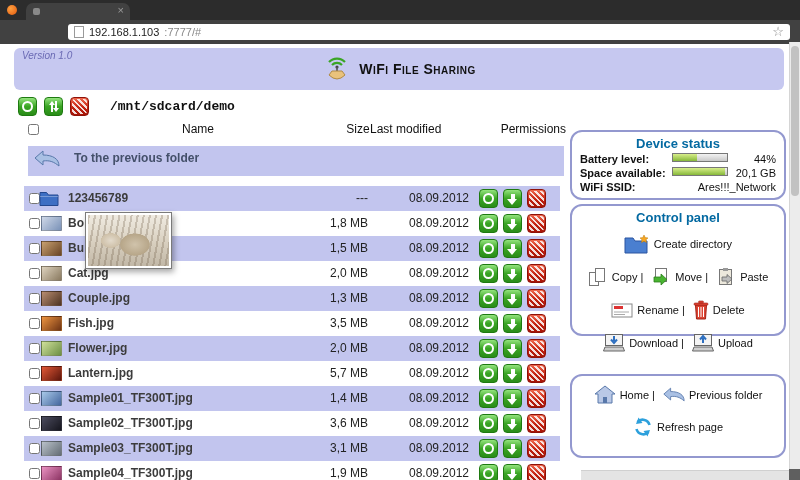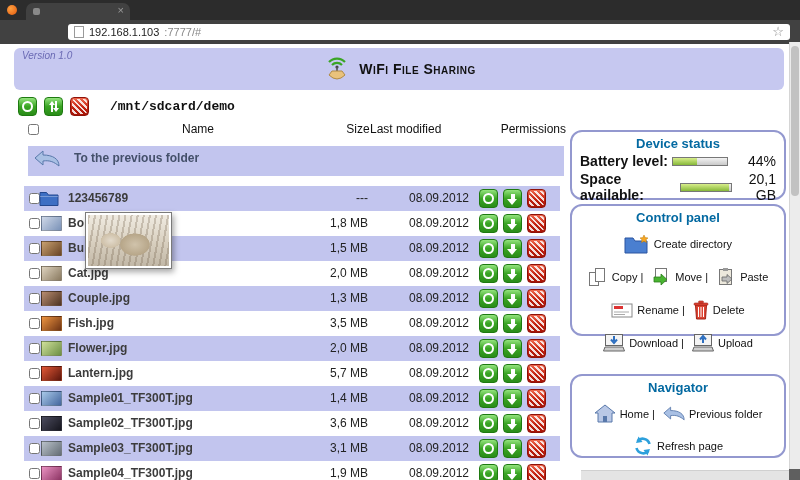--- a/index.html
+++ b/index.html
@@ -88,21 +88,21 @@
       radial-gradient(ellipse 16px 12px at 28% 50%, #e3dacb 0%, #cec0a8 60%, rgba(0,0,0,0) 62%),
       radial-gradient(ellipse 24px 18px at 58% 58%, #d0c3ab 0%, #b7a689 60%, rgba(0,0,0,0) 63%),
       repeating-linear-gradient(100deg, rgba(110,92,70,.28) 0 2px, rgba(0,0,0,0) 2px 6px),
       linear-gradient(180deg,#f0ebe1,#d8cfbf 55%,#c2b8a7)}
 
   
   .panel{position:absolute;left:570px;width:216px;background:#fff;border:2px solid #9398cf;
          border-radius:12px;box-sizing:border-box}
   .ptitle{text-align:center;font-weight:bold;font-size:13px;color:#0369a1;margin-top:4px}
   #devpanel{top:86px;height:70px}
-  .drow{display:flex;align-items:center;margin:2px 8px 0;font-size:14px}
+  .drow{display:flex;margin:2px 8px 0;font-size:11px}
   .dlabel{font-weight:bold;color:#111}
   .bar{margin-left:auto;width:56px;height:9px;border:1px solid #777;box-sizing:border-box;
        background:linear-gradient(#f2f2f2,#c9c9c9);position:relative}
   .fill{position:absolute;left:0;top:0;bottom:0;background:linear-gradient(#d8ee8a,#86b83a)}
   .dval{width:48px;text-align:right;color:#111}
   .dssid{margin-left:auto;color:#111}
 
   #ctrlpanel{top:160px;height:132px}
   .cline{display:flex;align-items:center;justify-content:center;gap:8px;margin-top:13px;font-size:11px;color:#111}
   .cline.first{margin-top:9px}
@@ -491,21 +491,20 @@
           <rect x="2.5" y="1.5" width="17" height="11" fill="#f4f4f4" stroke="#666"></rect>
           <path d="M11 10 V5 M8 6.5 l3 -3.5 3 3.5" stroke="#2d6fc0" stroke-width="2" fill="none"></path>
           <path d="M2 14 h18 l1.5 4 H.5 z" fill="#cfcfcf" stroke="#666"></path>
         </svg>
         <span>Upload</span>
       </span>
     </div>
   </div>
 
   <div class="panel" id="navpanel">
-    <div class="ptitle">Navigator</div>
     <div class="cline first">
       <span class="citem">
         <svg width="22" height="19" viewBox="0 0 22 19">
           <path d="M11 1 1 9 h3 v9 h14 V9 h3 z" fill="#b9c8e6" stroke="#5878aa"></path>
           <rect x="9" y="12" width="4" height="6" fill="#5878aa"></rect>
         </svg>
         <span>Home |</span>
       </span>
       <span class="citem">
         <svg width="22" height="15" viewBox="0 0 26 17">

